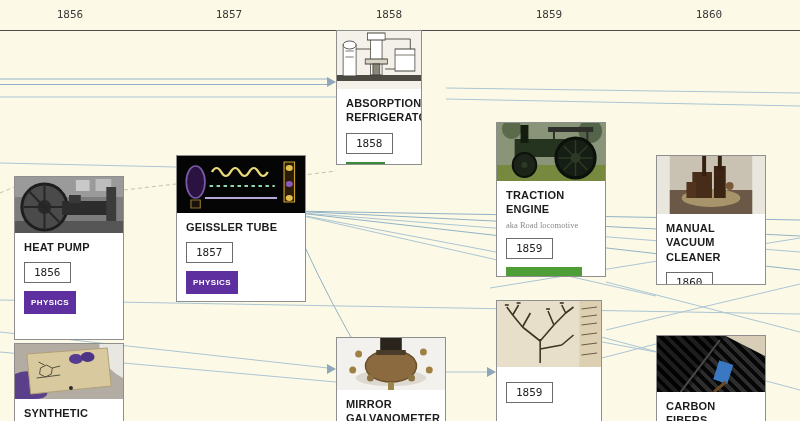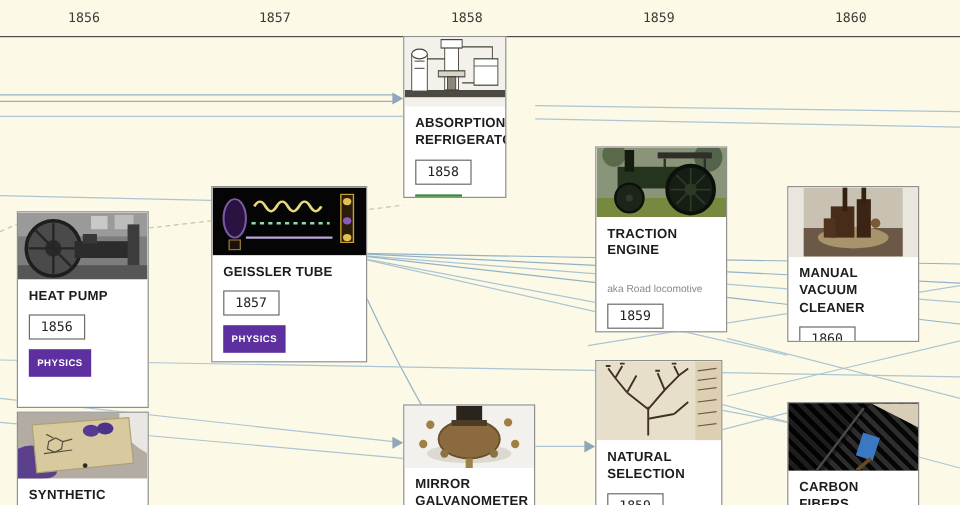--- a/index.html
+++ b/index.html
@@ -26,22 +26,22 @@
     box-sizing:border-box;z-index:2;overflow:hidden;
   }
   .card .img{width:100%;display:block;position:relative;overflow:hidden;}
   .card .img svg{display:block;width:100%;height:100%;}
   .card .body{padding:7px 9px 8px 9px;}
   .card .title{
     font-size:11px;font-weight:bold;color:#1c1c1c;line-height:1.3;
     letter-spacing:.2px;
   }
   .card .subtitle{
-    font-family:Liberation Sans, sans-serif;font-size:8.5px;color:#8a8a8a;
-    margin-top:18px;
+    font-family:Liberation Serif, serif;font-size:8.5px;color:#8a8a8a;
+    margin-top:3px;
   }
   .card .yearbox{
     display:inline-block;margin-top:8px;padding:3px 9px;
     border:1.5px solid #6b6b6b;background:#fff;
     font-family:"DejaVu Sans Mono",monospace;font-size:11px;color:#222;
   }
   .card .tags{margin-top:8px;display:flex;flex-wrap:wrap;gap:4px;}
   .tag{
     display:inline-block;padding:7px 7px;color:#fff;
     font-size:8px;font-weight:bold;letter-spacing:.4px;
@@ -258,21 +258,20 @@
         <path d="M44,40 L58,24 M58,24 L52,10 M58,24 L70,12 M70,12 L66,4 M70,12 L78,6"></path>
         <path d="M44,48 L66,44 M66,44 L78,34"></path>
         <line x1="8" y1="4" x2="12" y2="4"></line>
           <line x1="20" y1="2" x2="24" y2="2"></line>
         <line x1="50" y1="8" x2="54" y2="8"></line>
           <line x1="64" y1="2" x2="68" y2="2"></line>
       </g>
     </svg>
   </div>
   <div class="body">
-    <div class="title">NATURAL SELECTION</div>
     <span class="yearbox">1859</span>
     
   </div>
 </div>
 
 <div class="card" style="left:336px;top:337px;width:110px;height:145px">
   <div class="img" style="height:52px" aria-label="Round brass mirror galvanometer instrument">
     <svg viewBox="0 0 110 52" preserveAspectRatio="none">
       <rect width="110" height="52" fill="#f2f1ed"></rect>
       <ellipse cx="55" cy="40" rx="36" ry="8" fill="#ddd9d0"></ellipse>

